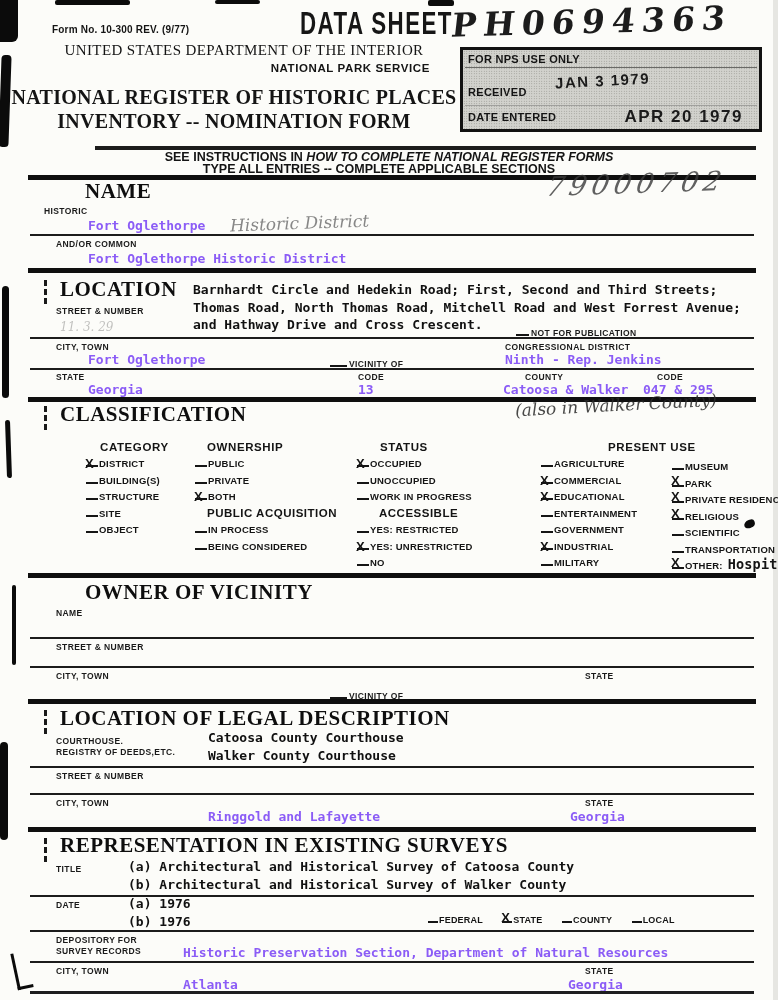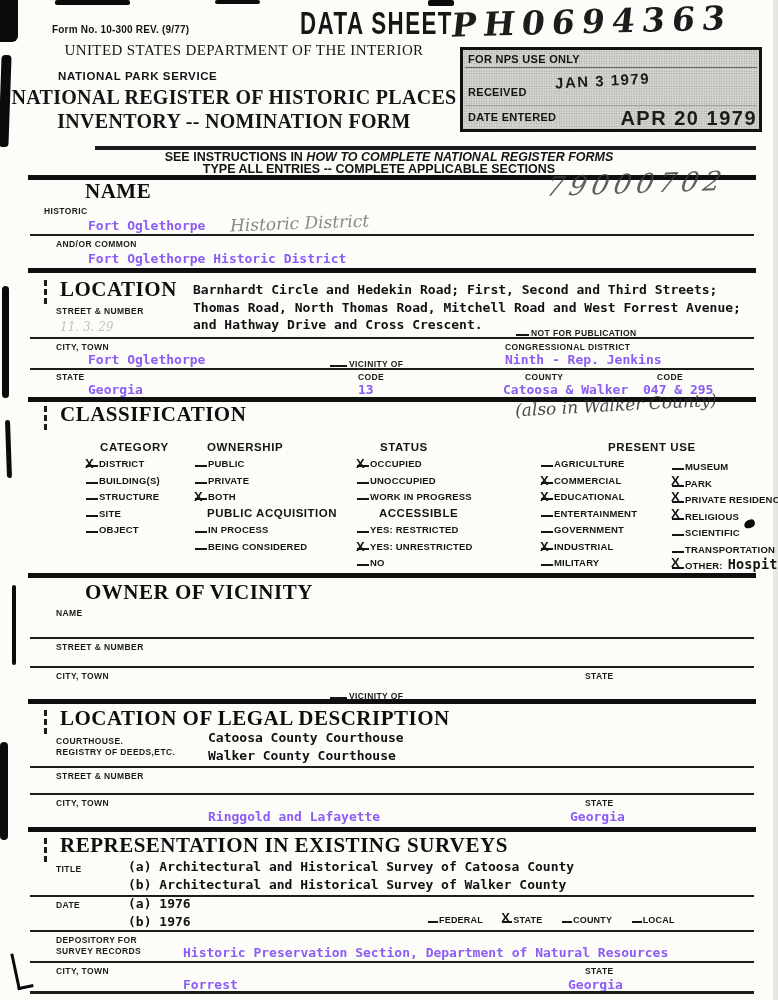--- a/index.html
+++ b/index.html
@@ -49,33 +49,33 @@
   <div class="abs" style="left:14px;top:952px;width:13px;height:34px;border-left:3px solid #0b0b0b;border-bottom:3px solid #0b0b0b;transform:rotate(-12deg);"></div>
   <div class="abs" style="right:0;top:0;width:5px;height:100%;background:#e6e6e2;"></div>
 
   <div class="abs" style="left:22px;top:24px;font:bold 10px 'Liberation Sans',sans-serif;letter-spacing:.2px;padding-left:30px;">Form No. 10-300   REV. (9/77)</div>
 
   <div class="abs" style="left:300px;top:6px;font:bold 31px 'Liberation Sans',sans-serif;letter-spacing:2px;transform:scaleX(.72);transform-origin:left top;color:#161616;">DATA SHEET</div>
 
   <div class="hand" style="left:452px;top:2px;font:bold 33px 'DejaVu Serif',serif;letter-spacing:7px;transform:skewX(-8deg) rotate(-1.5deg);color:#1c1c1c;">PH0694363</div>
 
   <div class="serifcap" style="left:58px;top:42px;width:372px;text-align:center;font-size:15px;letter-spacing:.4px;">UNITED STATES DEPARTMENT OF THE INTERIOR</div>
-  <div class="abs" style="left:58px;top:62px;width:372px;text-align:left;font:bold 11.5px 'Liberation Sans',sans-serif;letter-spacing:.6px;margin-top:8px;">NATIONAL PARK SERVICE</div>
+  <div class="abs" style="left:58px;top:62px;width:372px;text-align:right;font:bold 11.5px 'Liberation Sans',sans-serif;letter-spacing:.6px;">NATIONAL PARK SERVICE</div>
 
   <div class="serifcap" style="left:8px;top:86px;width:452px;text-align:center;font-weight:bold;font-size:20px;letter-spacing:.3px;">NATIONAL REGISTER OF HISTORIC PLACES</div>
   <div class="serifcap" style="left:8px;top:110px;width:452px;text-align:center;font-weight:bold;font-size:20px;letter-spacing:.3px;">INVENTORY -- NOMINATION FORM</div>
 
   <div class="npsbox">
     <div class="abs" style="left:5px;top:3px;font:bold 11px 'Liberation Sans',sans-serif;letter-spacing:.3px;">FOR NPS USE ONLY</div>
     <div class="abs" style="left:2px;top:17px;right:2px;height:1px;background:rgba(20,20,20,.55);"></div>
     <div class="abs" style="left:5px;top:36px;font:bold 11px 'Liberation Sans',sans-serif;letter-spacing:.3px;">RECEIVED</div>
     <div class="stamp" style="left:92px;top:22px;transform:rotate(-3deg);">JAN 3   1979</div>
     <div class="abs" style="left:2px;top:55px;right:2px;height:1px;background:rgba(20,20,20,.25);"></div>
     <div class="abs" style="left:5px;top:61px;font:bold 11px 'Liberation Sans',sans-serif;letter-spacing:.3px;">DATE ENTERED</div>
-    <div class="stamp" style="right:2px;top:57px;font-size:20px;">APR 20 1979</div>
+    <div class="stamp" style="right:16px;top:57px;font-size:17px;">APR 20 1979</div>
   </div>
 
   <div class="hr2" style="left:95px;right:22px;top:146px;height:4px;"></div>
   <div class="abs" style="left:0;top:150px;width:778px;text-align:center;font:bold 12.5px 'Liberation Sans',sans-serif;">
     <span>SEE INSTRUCTIONS IN </span><span style="font-style:italic;">HOW TO COMPLETE NATIONAL REGISTER FORMS</span>
   </div>
   <div class="abs" style="left:0;top:162px;width:758px;text-align:center;font:bold 12.5px 'Liberation Sans',sans-serif;">TYPE ALL ENTRIES -- COMPLETE APPLICABLE SECTIONS</div>
   <div class="hr5" style="left:28px;right:22px;top:175px;"></div>
 
   <div class="shead" style="left:85px;top:179px;">NAME</div>
@@ -271,18 +271,18 @@
       <span class="ck-inline"><span class="ck-x"></span><span class="ck-blank" style="width:10px;"></span><span>COUNTY</span></span>
     
       <span class="ck-inline"><span class="ck-x"></span><span class="ck-blank" style="width:10px;"></span><span>LOCAL</span></span>
     </div>
   <div class="hr2" style="left:30px;right:24px;top:930px;"></div>
   <div class="lab" style="left:56px;top:935px;">DEPOSITORY FOR</div>
   <div class="lab" style="left:56px;top:946px;">SURVEY RECORDS</div>
   <div class="tv" style="left:183px;top:945px;">Historic Preservation Section, Department of Natural Resources</div>
   <div class="hr2" style="left:30px;right:24px;top:961px;"></div>
   <div class="lab" style="left:56px;top:966px;">CITY, TOWN</div>
-  <div class="tv" style="left:183px;top:977px;">Forrest</div>
+  <div class="tv" style="left:183px;top:977px;">Atlanta</div>
   <div class="lab" style="left:585px;top:966px;">STATE</div>
   <div class="tv" style="left:568px;top:977px;">Georgia</div>
   <div class="hr2" style="left:30px;right:24px;top:991px;height:3px;"></div>
 
 </div>
 
 </body></html>

